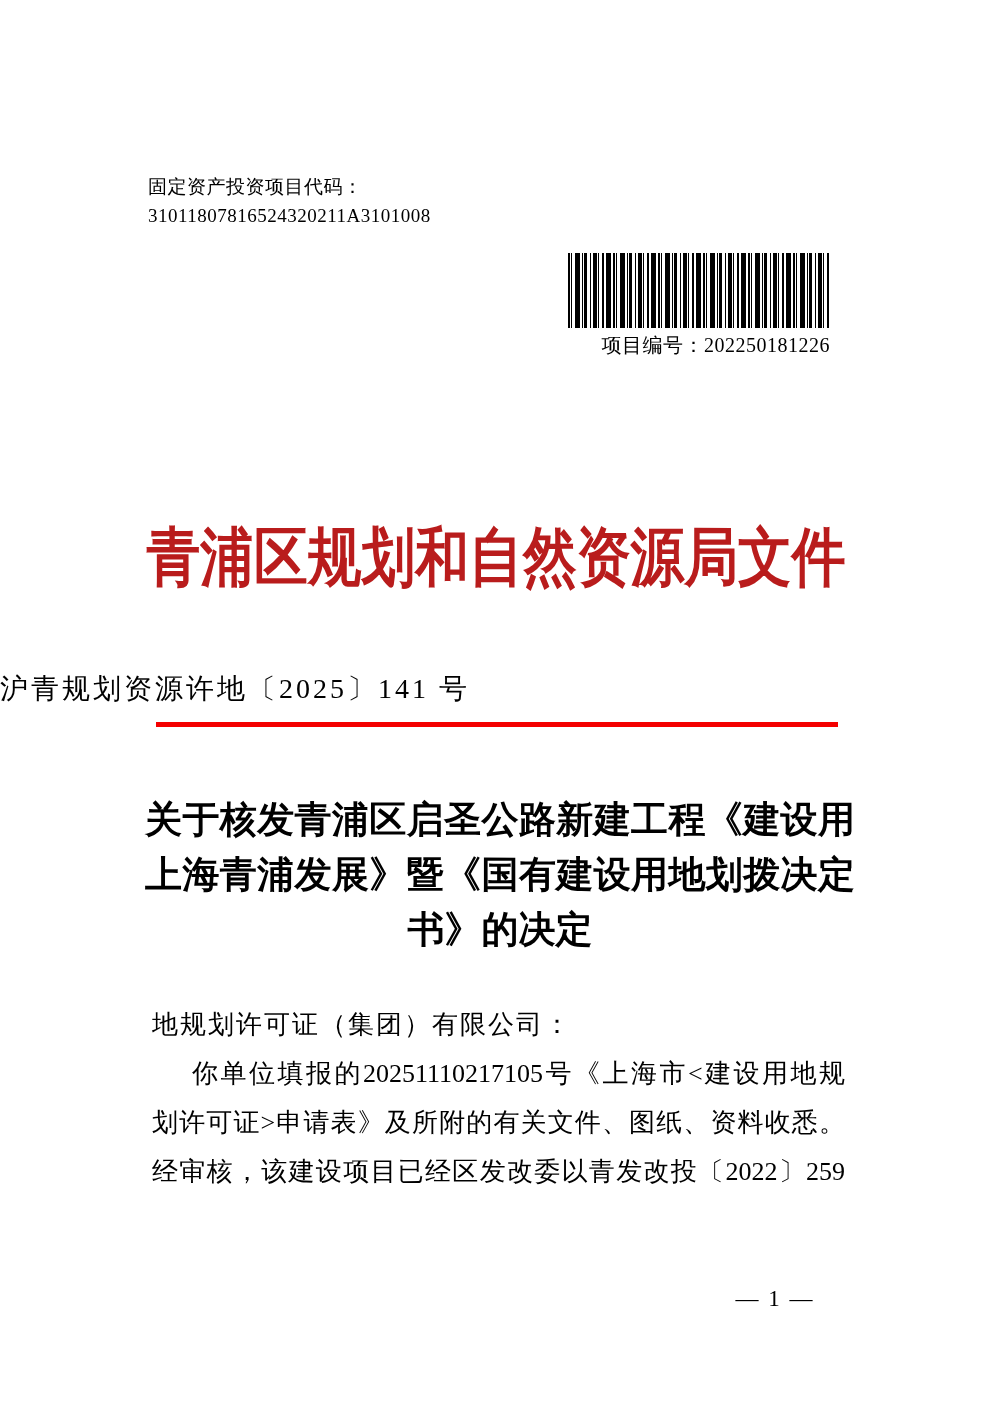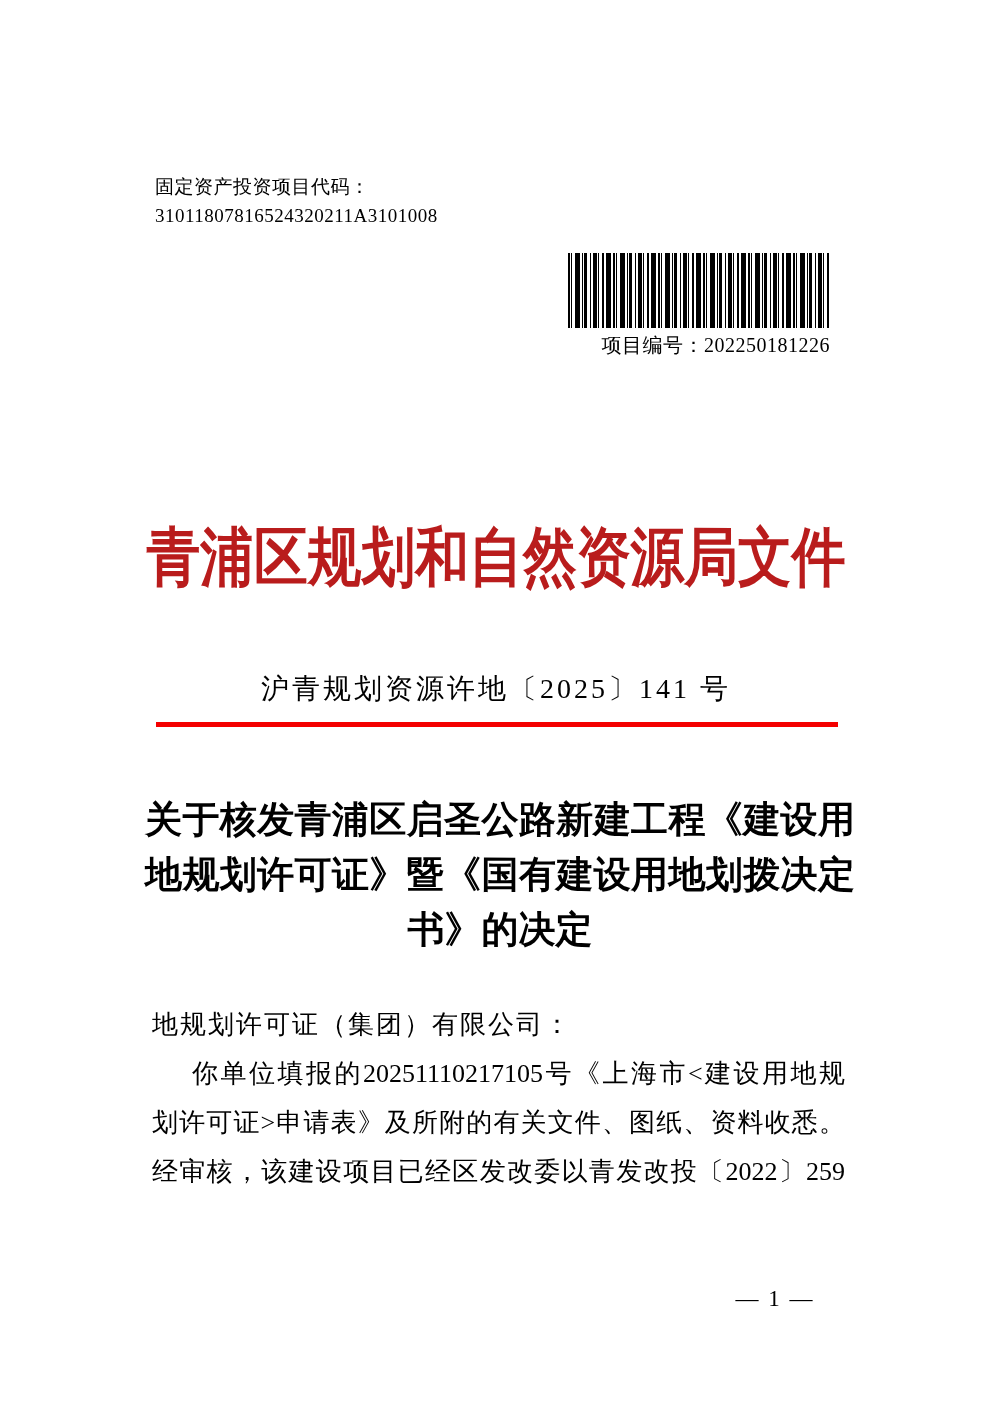--- a/index.html
+++ b/index.html
@@ -9,21 +9,21 @@
     height: 1403px;
     background: #ffffff;
     font-family: "Liberation Serif", "DejaVu Serif", serif;
     color: #000000;
     overflow: hidden;
   }
 
   
   .code-block {
     position: absolute;
-    left: 155px;
+    left: 148px;
     top: 172px;
     font-size: 19px;
     line-height: 29px;
     letter-spacing: 0.5px;
     white-space: nowrap;
   }
 
   
   .barcode-wrap {
     position: absolute;
@@ -81,21 +81,21 @@
     transform: scaleX(0.84);
     transform-origin: 50% 50%;
     white-space: nowrap;
   }
 
   .doc-number {
     position: absolute;
     left: 0;
     top: 672px;
     width: 992px;
-    text-align: center;
+    text-align: left;
     font-size: 28px;
     line-height: 34px;
     letter-spacing: 3px;
     white-space: nowrap;
   }
 
   .red-rule {
     position: absolute;
     left: 156px;
     top: 722px;
@@ -174,21 +174,21 @@
   <div class="agency-title">
     <span class="squeeze">青浦区规划和自然资源局文件</span>
   </div>
 
   <div class="doc-number">沪青规划资源许地〔2025〕141 号</div>
 
   <div class="red-rule"></div>
 
   <div class="heading">
     <div class="heading-line">关于核发青浦区启圣公路新建工程《建设用</div>
-    <div class="heading-line">地规划许可证》暨《国有建设用地划拨决定</div>
+    <div class="heading-line">上海青浦发展》暨《国有建设用地划拨决定</div>
     <div class="heading-line center">书》的决定</div>
   </div>
 
   <div class="body-block">
     <div class="salutation">地规划许可证（集团）有限公司：</div>
     <div class="body-line indent">你单位填报的20251110217105号《上海市&lt;建设用地规</div>
     <div class="body-line">划许可证&gt;申请表》及所附的有关文件、图纸、资料收悉。</div>
     <div class="body-line">经审核，该建设项目已经区发改委以青发改投〔2022〕259</div>
   </div>
 

